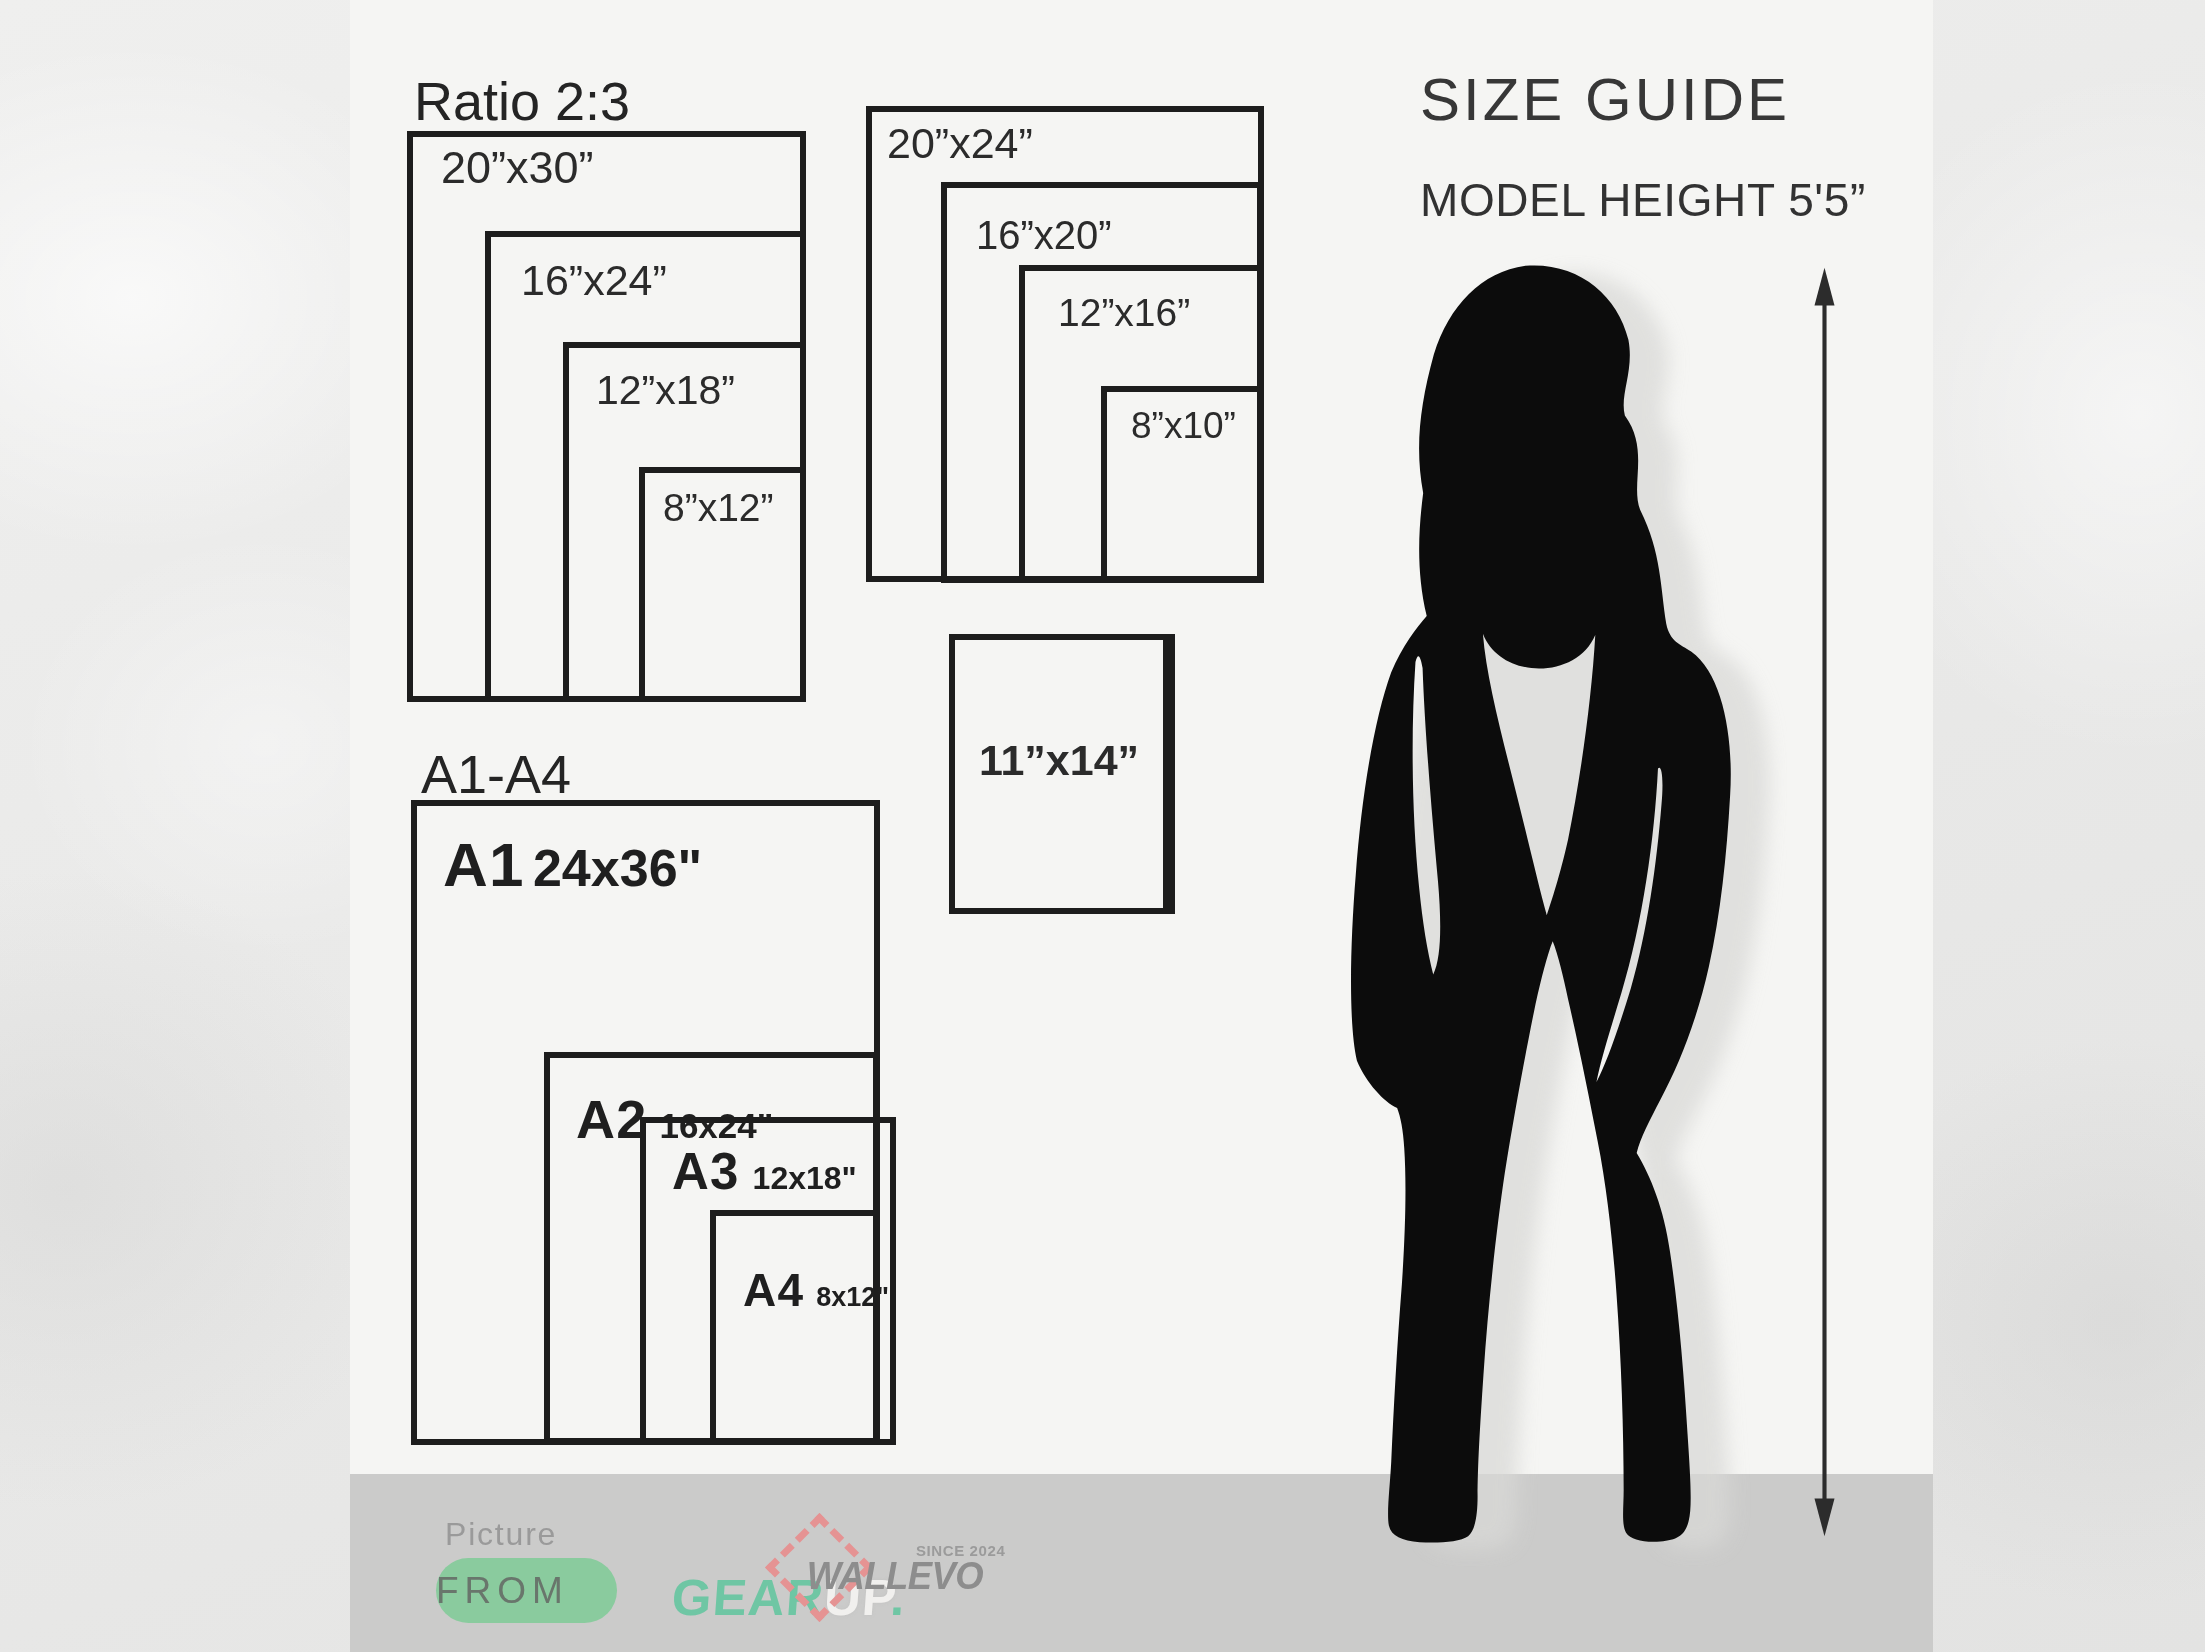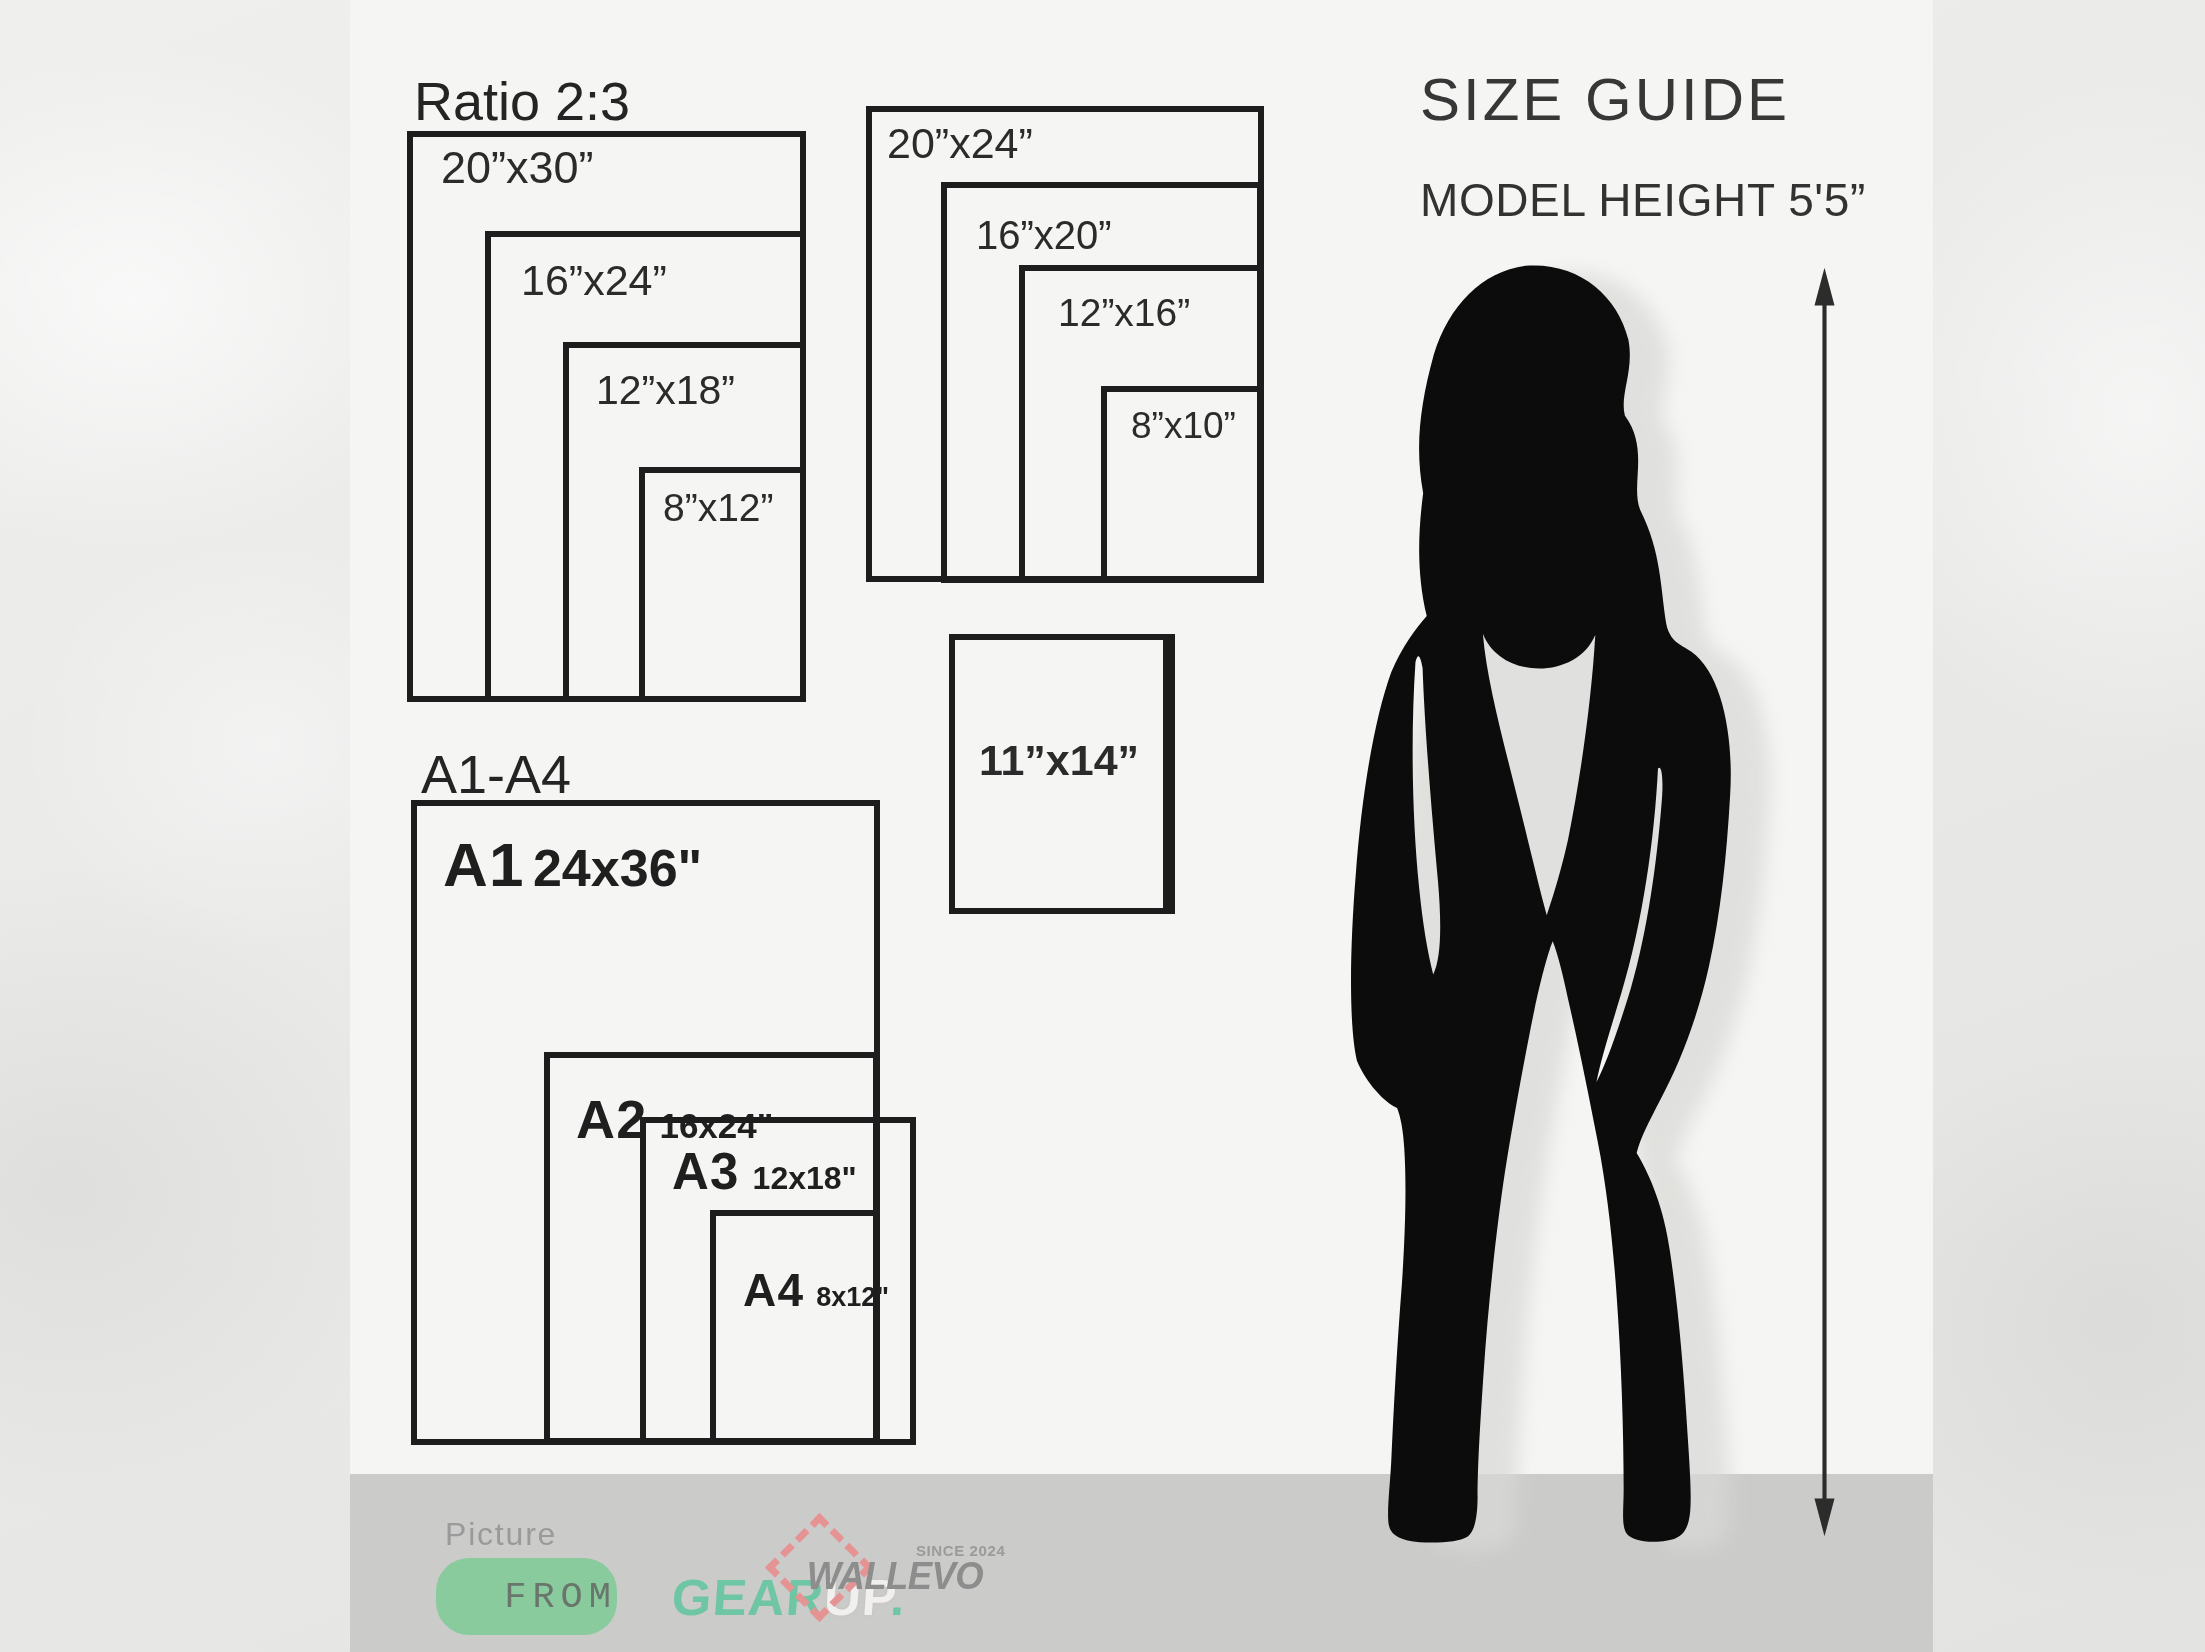--- a/index.html
+++ b/index.html
@@ -47,21 +47,21 @@
   
   #s1{left:949px;top:634px;width:226px;height:280px;border-right-width:12px;}
   #s2{left:951px;top:955px;width:243px;height:260px;border-right-width:13px;}
   .single-label{position:absolute;left:0;width:100%;text-align:center;font-size:43px;color:#2b2b2b;}
   #s1 .single-label{top:96px;}
   #s2 .single-label{top:99px;}
 
   
   #a1{left:411px;top:800px;width:469px;height:645px;padding-left:40px;}
   #a2{left:544px;top:1052px;width:335px;height:392px;}
-  #a3{left:640px;top:1117px;width:276px;height:328px;}
+  #a3{left:640px;top:1117px;width:256px;height:328px;}
   #a4{left:710px;top:1210px;width:169px;height:235px;}
   .a-row{position:absolute;display:flex;align-items:baseline;white-space:nowrap;color:#1f1f1f;}
   #a1 .a-row{left:26px;top:22.5px;}
   #a2 .a-row{left:26px;top:30px;}
   #a3 .a-row{left:26px;top:19px;}
   #a4 .a-row{left:27px;top:27px;margin-top:20px;}
   .a-code{letter-spacing:1.2px;}
   #a1 .a-code{font-size:62px;} #a1 .a-size{font-size:52px;margin-left:8.3px;}
   #a2 .a-code{font-size:54px;}  #a2 .a-size{font-size:35px;margin-left:12px;}
   #a3 .a-code{font-size:51px;}  #a3 .a-size{font-size:32px;margin-left:13px;}
@@ -71,22 +71,22 @@
   #size-guide-title{position:absolute;left:1420px;top:65px;font-size:60px;letter-spacing:3px;color:#373737;}
   #model-height{position:absolute;left:1420px;top:173px;font-size:46px;letter-spacing:0.6px;color:#323232;}
 
   
   #figure-svg{position:absolute;left:1290px;top:254px;width:497px;height:1313px;}
   #arrow-svg{position:absolute;left:1798px;top:260px;width:53px;height:1284px;}
 
   
   .footer-item{position:absolute;}
   #picture-label{left:445px;top:1516px;font-size:32px;letter-spacing:1.8px;color:#9a9a9a;}
-  #from-pill{left:436px;top:1558px;width:181px;height:77px;background:#8acb9e;border-radius:33px;
-             display:flex;align-items:center;justify-content:flex-end;font-family:Liberation Mono, monospace;}
+  #from-pill{left:436px;top:1558px;width:181px;height:65px;background:#8acb9e;border-radius:33px;
+             display:flex;align-items:center;justify-content:flex-start;}
   #from-pill span{font-size:37px;letter-spacing:6px;color:#69766c;}
   #gearup{left:672px;top:1568px;font-size:51px;font-weight:bold;transform:skewX(-4deg);letter-spacing:1.2px;white-space:nowrap;}
   #gearup .gear{color:#6fc6a4;}
   #gearup .up{color:#f1f0ee;text-shadow:0 0 3.5px rgba(180,180,180,.35);}
   #gearup .dot{color:#6fc6a4;}
   #wallevo-diamond{left:781px;top:1529px;width:77px;height:77px;border:7.7px dashed #e59393;
                    transform:rotate(45deg);box-sizing:border-box;}
   #wallevo-text{left:803px;top:1555px;font-size:38px;font-weight:bold;font-style:italic;
                 color:#8d8d8d;letter-spacing:-0.6px;transform:scaleX(.96);white-space:nowrap;}
   #since-label{left:916px;top:1542px;font-size:15px;font-weight:bold;color:#9b9b9b;letter-spacing:0.6px;}

